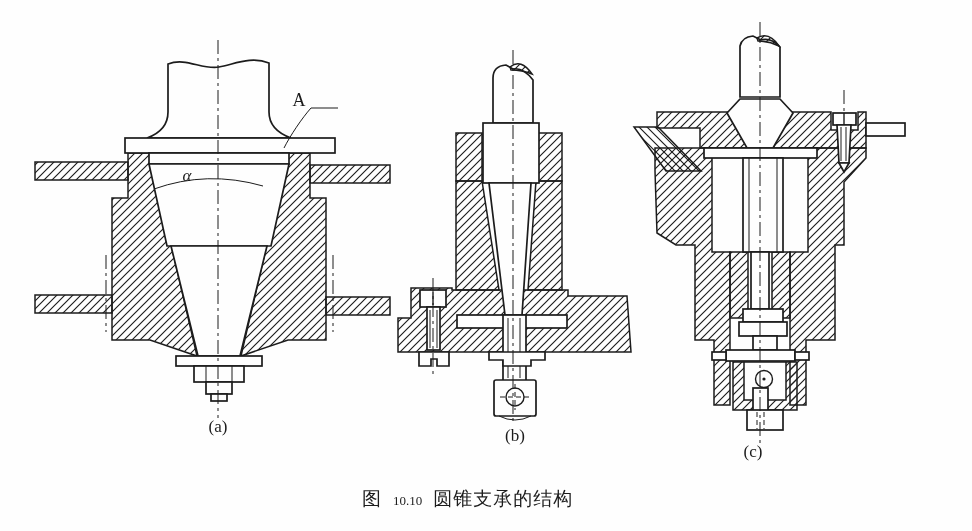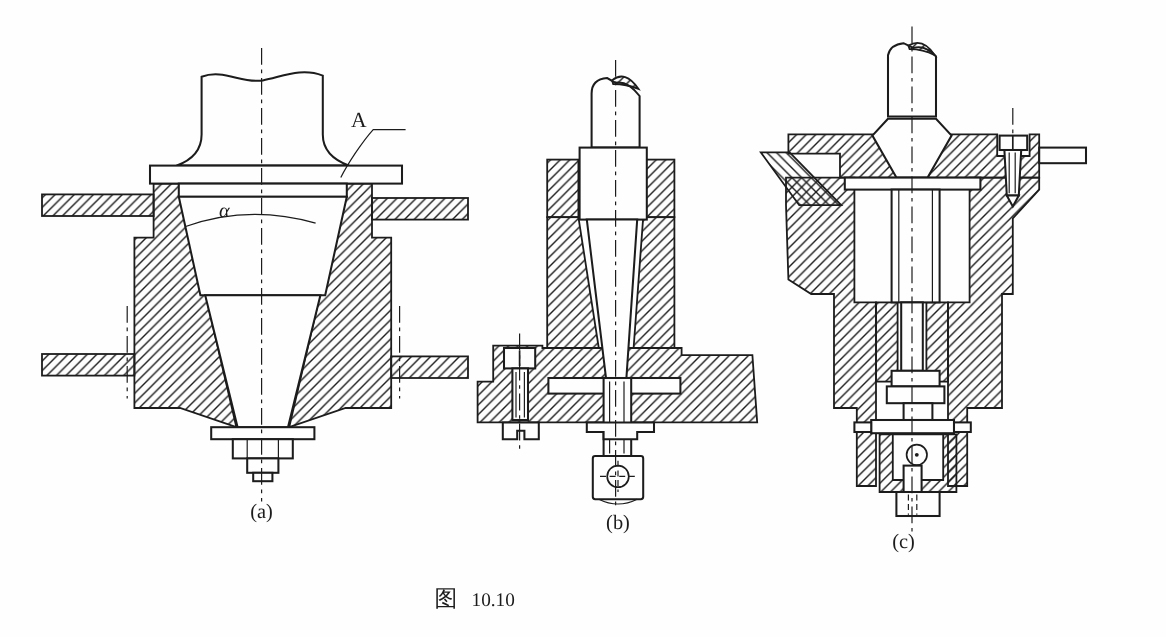--- a/index.html
+++ b/index.html
@@ -29,21 +29,21 @@
     position: absolute;
     left: 362px;
     top: 486px;
     display: flex;
     align-items: baseline;
     gap: 11px;
     font-size: 19px;
     letter-spacing: 1px;
     white-space: nowrap;
   }
-  .caption .num { font-size: 16px; letter-spacing: 0; }
+  .caption .num { font-size: 13px; letter-spacing: 0; }
 </style>
 </head>
 <body>
 
 <div class="stage">
   <svg width="972" height="531" viewBox="0 0 972 531">
     <defs>
       <pattern id="hA" width="8" height="8" patternUnits="userSpaceOnUse">
         <path d="M-2,2 L2,-2 M0,8 L8,0 M6,10 L10,6" style="stroke:var(--ink)" stroke-width="1.15" fill="none"></path>
       </pattern>
@@ -163,14 +163,15 @@
 
       <line class="cl" x1="760" y1="22" x2="760" y2="446"></line>
       <line class="cl" x1="844" y1="90" x2="844" y2="111"></line>
       <text class="sublabel" x="753" y="457" text-anchor="middle">(c)</text>
     </g>
   </svg>
 
   <div class="caption">
     <span>图</span>
     <span class="num">10.10</span>
+    <span>圆锥支承的结构</span>
   </div>
 </div>
 
 </body></html>

